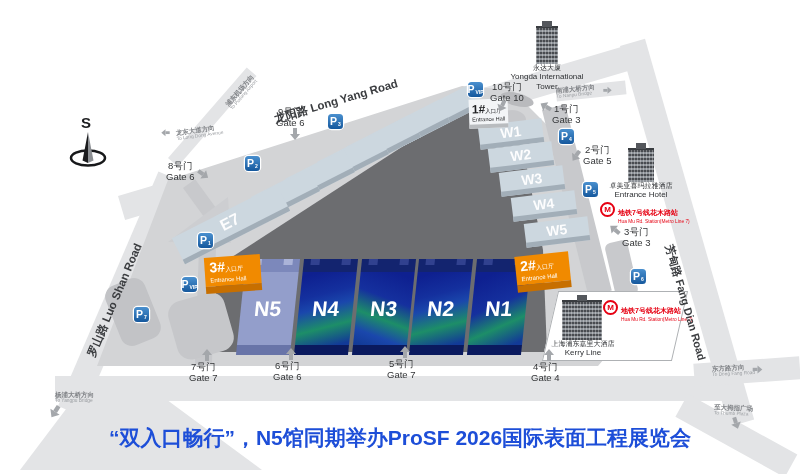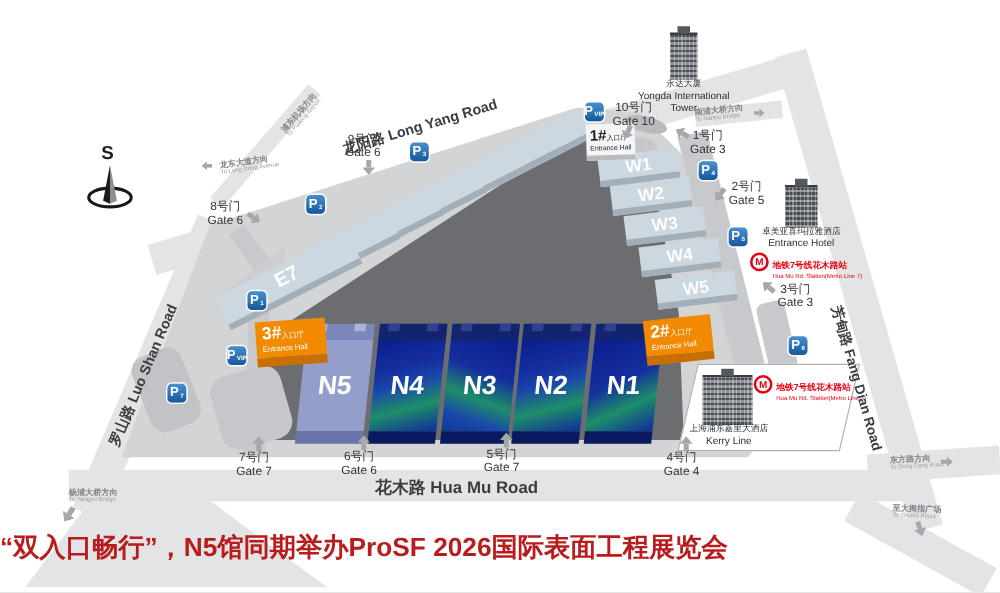--- a/index.html
+++ b/index.html
@@ -45,21 +45,21 @@
   .ent{position:absolute;color:#fff;text-align:left}
   .ent .b1{padding:2px 4px 1px 5px;background:#f18a00;line-height:1}
   .ent .b1 .num{font-size:14px;font-weight:bold}
   .ent .b1 .cn{font-size:6px}
   .ent .b1 .en{display:block;font-size:6px;padding-top:2px;padding-bottom:2px}
   .ent .skirt{height:7px;background:#c76f00}
   .ent1{position:absolute;background:#f3f5f7;color:#1d1e20;border-bottom:4px solid #b9bcbf;padding:1px 3px;line-height:1}
   .ent1 .num{font-size:12px;font-weight:bold}
   .ent1 .cn{font-size:5.5px}
   .ent1 .en{display:block;font-size:5.5px;padding-top:1px}
-  .title{position:absolute;left:0;right:0;top:424px;font-weight:bold;font-size:21px;color:#b91c1c}
+  .title{position:absolute;left:0;right:0;top:424px;text-align:center;font-weight:bold;font-size:21px;color:#1d4ed8}
   .compassS{position:absolute;font-size:15px;font-weight:bold;color:#1b1c1e}
 </style>
 </head>
 <body>
 
 <div class="stage">
 
   <div class="road" style="left:118px;top:196px;width:545px;height:25px;transform:rotate(-16.5deg);transform-origin:0 0"></div>
   <div class="road" style="left:168px;top:158px;width:120px;height:13px;transform:rotate(-49deg);transform-origin:0 0"></div>
   <div class="road" style="left:58px;top:406px;width:255px;height:26px;transform:rotate(-66.8deg);transform-origin:0 0"></div>
@@ -286,21 +286,20 @@
       <i class="stem"></i>
     </div>
   <div class="gate" style="left:490px;top:81px"><span>10号门</span><br><span>Gate 10</span></div>
   <div class="garrow" style="left:497px;top:100px;transform:rotate(205deg)">
       <i class="tri"></i>
       <i class="stem"></i>
     </div>
 
   <div class="roadlbl" style="left:272px;top:94px;font-size:11.5px;transform:rotate(-16.5deg)">龙阳路 Long Yang Road</div>
   <div class="roadlbl" style="left:52px;top:290px;width:128px;font-size:11.5px;transform:rotate(-67deg)">罗山路 Luo Shan Road</div>
-  <div class="roadlbl" style="left:300px;top:381px;font-size:13.5px">花木路 Hua Mu Road</div>
   <div class="roadlbl" style="left:621px;top:301px;width:132px;font-size:11px;transform:rotate(74deg)">芳甸路 Fang Dian Road</div>
 
   <div class="dir" style="left:222px;top:86px;transform:rotate(-49deg)">
     <span class="cn">浦东机场方向</span>
       <span class="en">To Pudong Airport</span>
     </div>
   <div class="dir" style="left:176px;top:126px;transform:rotate(-8deg)">
     <span class="cn">龙东大道方向</span>
       <span class="en">To Long Dong Avenue</span>
     </div>

